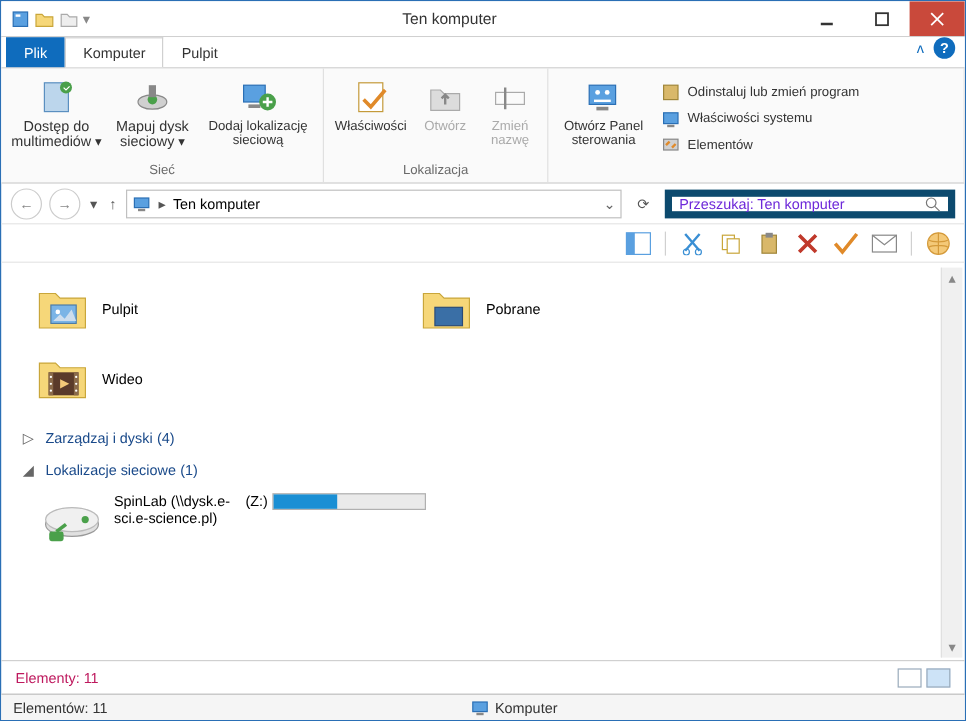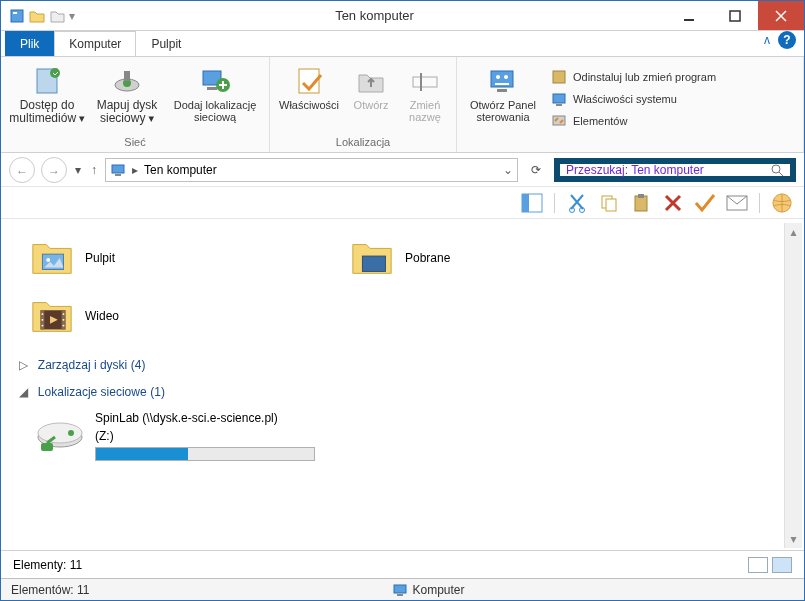--- a/index.html
+++ b/index.html
@@ -39,25 +39,25 @@
 .tb2-icon{width:24px;height:24px;display:flex;align-items:center;justify-content:center}
 .sep2{width:1px;height:20px;background:#d0d0d0;margin:0 2px}
 .content{position:absolute;top:222px;left:14px;right:24px;bottom:52px;overflow:hidden}
 .folders{display:flex;flex-wrap:wrap;padding:6px 4px}
 .folder{width:320px;height:58px;display:flex;align-items:center;gap:10px;padding:2px 10px}
 .section{padding:6px 4px;color:#1a4a8a;font-size:13px}
 .section .arrow{color:#666;margin-right:6px}
 .section .count{color:#1a4a8a}
 .netloc{display:flex;align-items:flex-start;gap:10px;padding:6px 20px}
 .netloc .drive{width:50px;height:44px}
-.netloc .info{display:flex;flex-direction:column;gap:4px;width:260px}
+.netloc .info{display:flex;flex-direction:row;gap:4px;width:260px}
 .bar{width:220px;height:14px;border:1px solid #b0b0b0;background:#eaeaea}
 .bar .fill{height:100%;background:#1a8fd4}
 .scroll{position:absolute;right:2px;top:222px;bottom:52px;width:18px;background:#f0f0f0;display:flex;flex-direction:column;align-items:center;justify-content:space-between;padding:2px 0;border-left:1px solid #e0e0e0}
-.footer1{position:absolute;bottom:22px;left:0;right:0;height:28px;border-top:1px solid #d0d0d0;display:flex;align-items:center;padding:0 12px;color:#000000;font-size:12px}
+.footer1{position:absolute;bottom:22px;left:0;right:0;height:28px;border-top:1px solid #d0d0d0;display:flex;align-items:center;padding:0 12px;color:#be185d;font-size:12px}
 .footer1 .views{margin-left:auto;display:flex;gap:4px}
 .viewbtn{width:20px;height:16px;border:1px solid #9ab}
 .viewbtn.active{background:#cde3f7}
 .footer2{position:absolute;bottom:0;left:0;right:0;height:22px;border-top:1px solid #c0c0c0;display:flex;align-items:center;padding:0 10px;color:#333;font-size:12px;background:#f5f5f5}
 .footer2 .mid{position:absolute;left:50%;transform:translateX(-10px);display:flex;align-items:center;gap:6px}
 
 .folder-svg{width:46px;height:46px}
 </style>
 </head>
 <body>

